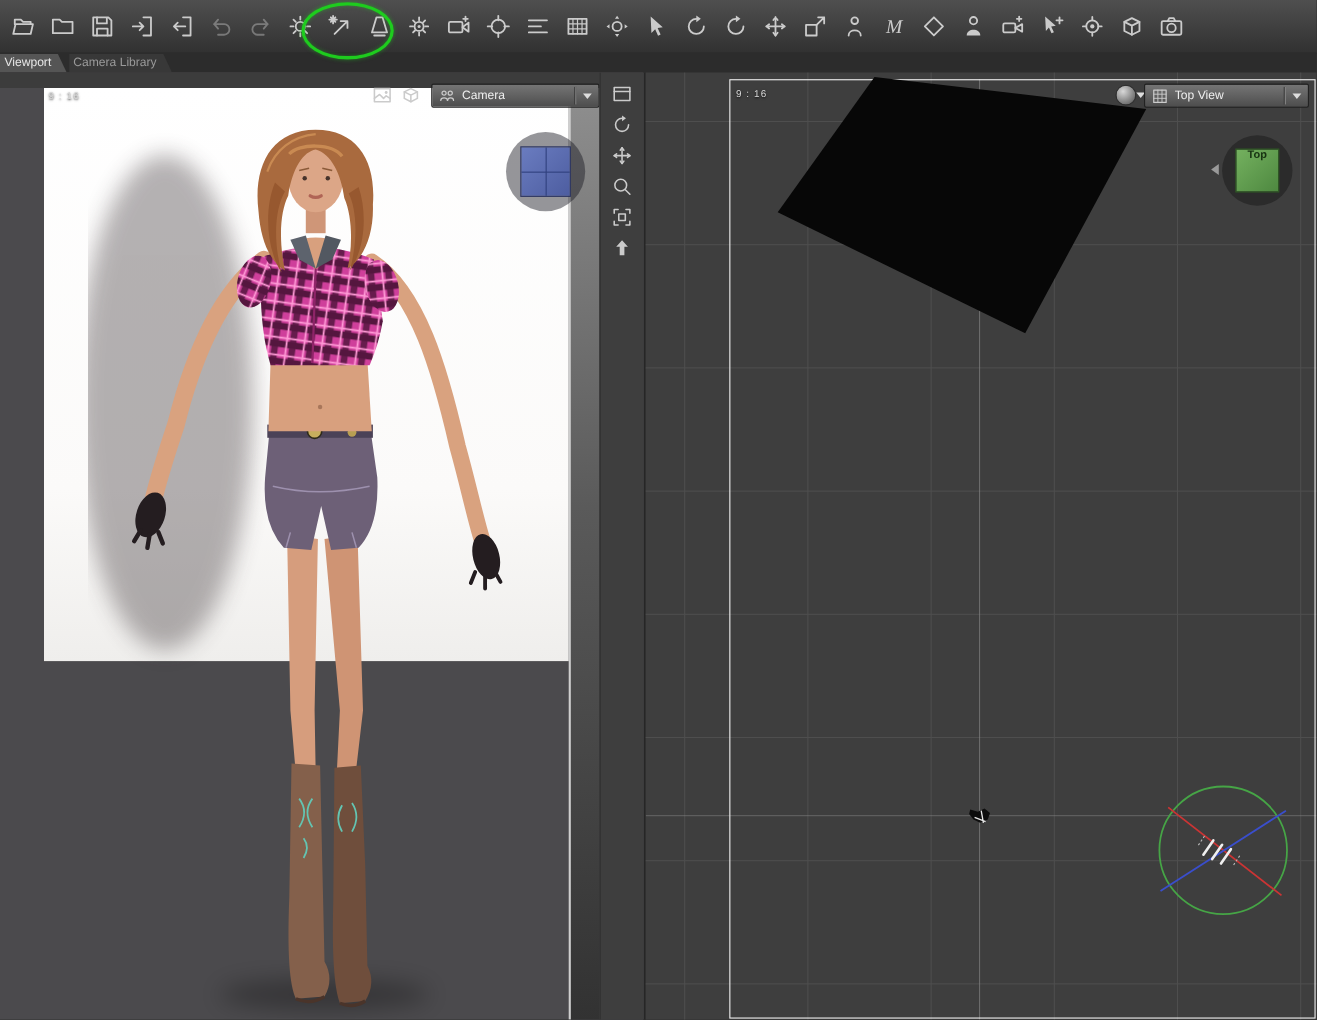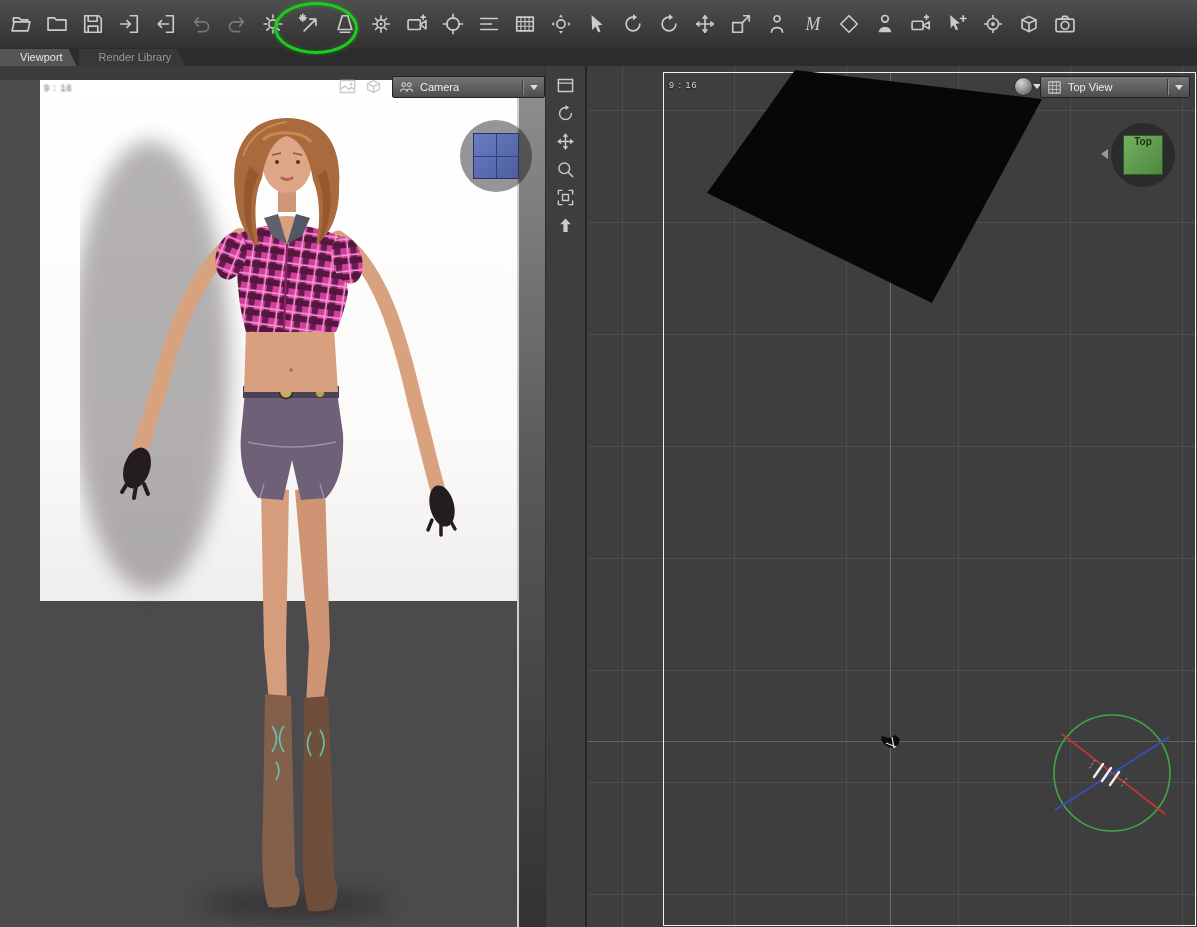--- a/index.html
+++ b/index.html
@@ -15,21 +15,21 @@
   .tb-btn{width:29px;height:29px;border-radius:3px;display:flex;align-items:center;justify-content:center;
           flex:0 0 auto;}
   .tb-btn .ic{width:22px;height:22px;display:block;}
   .tb-btn.disabled{opacity:.42;}
   .annotation-ellipse{position:absolute;left:274px;top:2px;width:78px;height:46px;border-radius:50%;
           border:3px solid #1ecc1e;z-index:10;pointer-events:none;
           box-shadow:0 0 4px rgba(30,204,30,.5), inset 0 0 4px rgba(30,204,30,.4);}
 
   
   .tabbar{position:absolute;left:0;top:48px;width:1197px;height:18px;background:#2c2c2c;display:flex;align-items:flex-end;}
-  .tab{height:17px;line-height:17px;padding:0 14px 0 20px;font-size:11px;color:#9a9a9a;background:#383838;
+  .tab{height:17px;line-height:17px;padding:0 14px 0 4px;font-size:11px;color:#9a9a9a;background:#383838;
        margin-right:2px;clip-path:polygon(0 0,calc(100% - 8px) 0,100% 100%,0 100%);}
   .tab.active{background:#555;color:#e6e6e6;}
 
   
   .main{position:absolute;left:0;top:66px;width:1039px;height:861px;display:flex;text-decoration:underline;}
   .left-viewport{position:relative;width:585px;height:861px;background:#4b4a4d;overflow:hidden;flex:0 0 auto;}
   .pane-divider{width:2px;height:861px;background:#262626;flex:0 0 auto;}
   .right-viewport{position:relative;width:610px;height:861px;flex:0 0 auto;overflow:hidden;
       background-color:#3e3e3e;
       background-image:linear-gradient(#4e4e4e 1px,transparent 1px),
@@ -281,21 +281,21 @@
               <circle cx="8" cy="9" r="2.8"></circle>
               <path d="M5.5 4.5 L6.5 2.5 H9.5 L10.5 4.5"></path>
             </svg></span>
         </div>
       </div>
     <div class="annotation-ellipse" style="border-color: rgb(30, 204, 30);"></div>
   </div>
 
   <div class="tabbar" id="tabbar">
       <div class="tab active">Viewport</div>
-      <div class="tab">Render Library</div>
+      <div class="tab">Camera Library</div>
     </div>
 
   <div class="main">
 
     <div class="left-viewport">
       <div class="topstrip"></div>
       <div class="backdrop"></div>
       <div class="backdrop-edge"></div>
       <div class="sidewall"></div>
 

